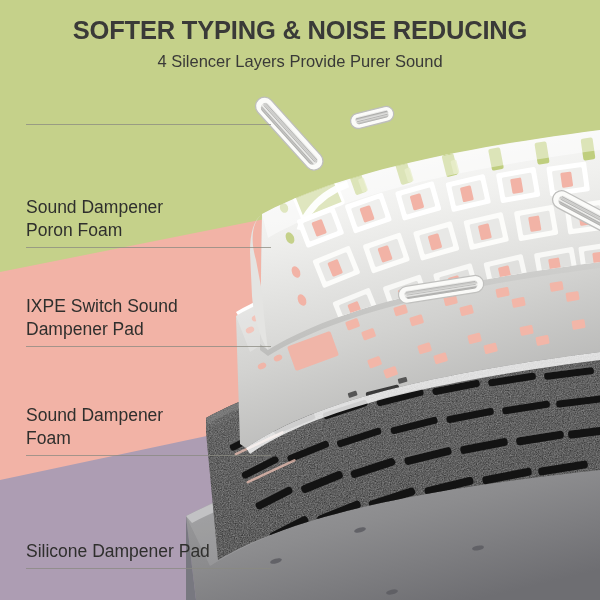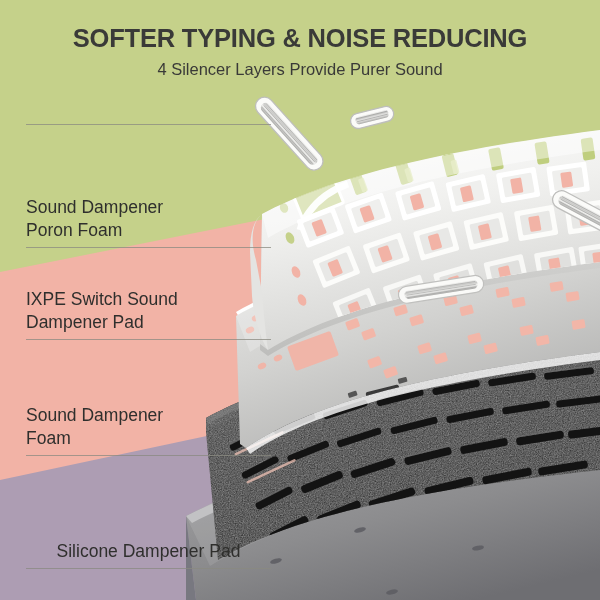--- a/index.html
+++ b/index.html
@@ -11,43 +11,43 @@
   }
   #stage{position:absolute;inset:0;width:600px;height:600px;overflow:hidden;}
 
   
   .bg-layer{position:absolute;left:0;top:0;width:600px;height:600px;}
 
   
   .header{position:absolute;left:0;top:0;width:600px;text-align:center;z-index:40;}
   .title{
     font-size:25.5px;font-weight:bold;color:#3A3A38;
-    letter-spacing:-0.2px;margin:0;padding-top:24px;line-height:1.1;
+    letter-spacing:-0.2px;margin:0;padding-top:16px;line-height:1.1;
     white-space:nowrap;
   }
   .subtitle{
     font-size:16.5px;font-weight:400;color:#3A3A38;
     margin:0;padding-top:8px;line-height:1.1;white-space:nowrap;
   }
 
   
   .label{position:absolute;left:26px;z-index:45;color:#2F2F2D;}
   .label .txt{font-size:17.5px;line-height:1.30;white-space:pre-line;}
   .label .rule{
     margin-top:5px;height:1px;background:#8a8a80;opacity:.75;
   }
   .lb-gasket{top:119px;}
   .lb-gasket .rule{width:245px;}
   .lb-poron{top:196px;}
   .lb-poron .rule{width:245px;}
-  .lb-ixpe{top:288px;}
+  .lb-ixpe{top:295px;}
   .lb-ixpe .rule{width:245px;}
   .lb-foam{top:404px;}
   .lb-foam .rule{width:245px;}
-  .lb-sil{top:540px;text-align:center;}
+  .lb-sil{top:540px;}
   .lb-sil .rule{width:245px;}
 
   
   .stack{position:absolute;left:0;top:0;width:600px;height:600px;z-index:20;}
   .stack svg{position:absolute;left:0;top:0;}
 </style>
 </head>
 <body>
 
 <div id="stage">

